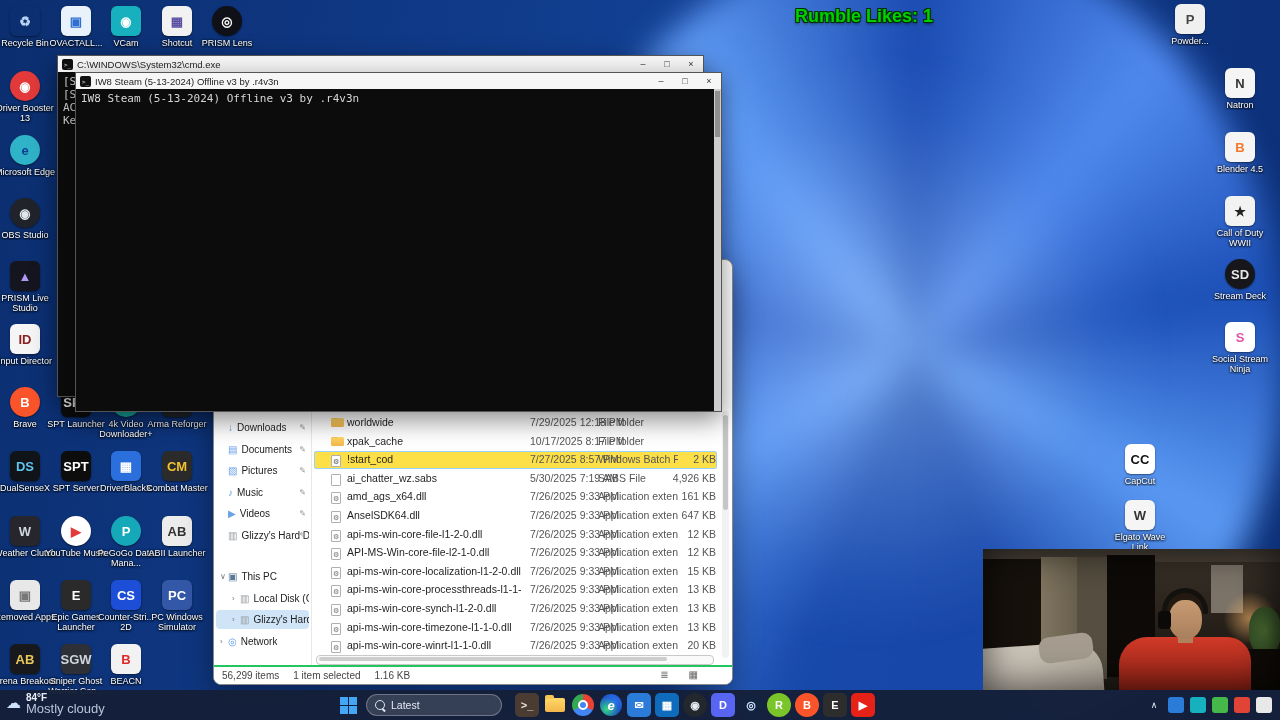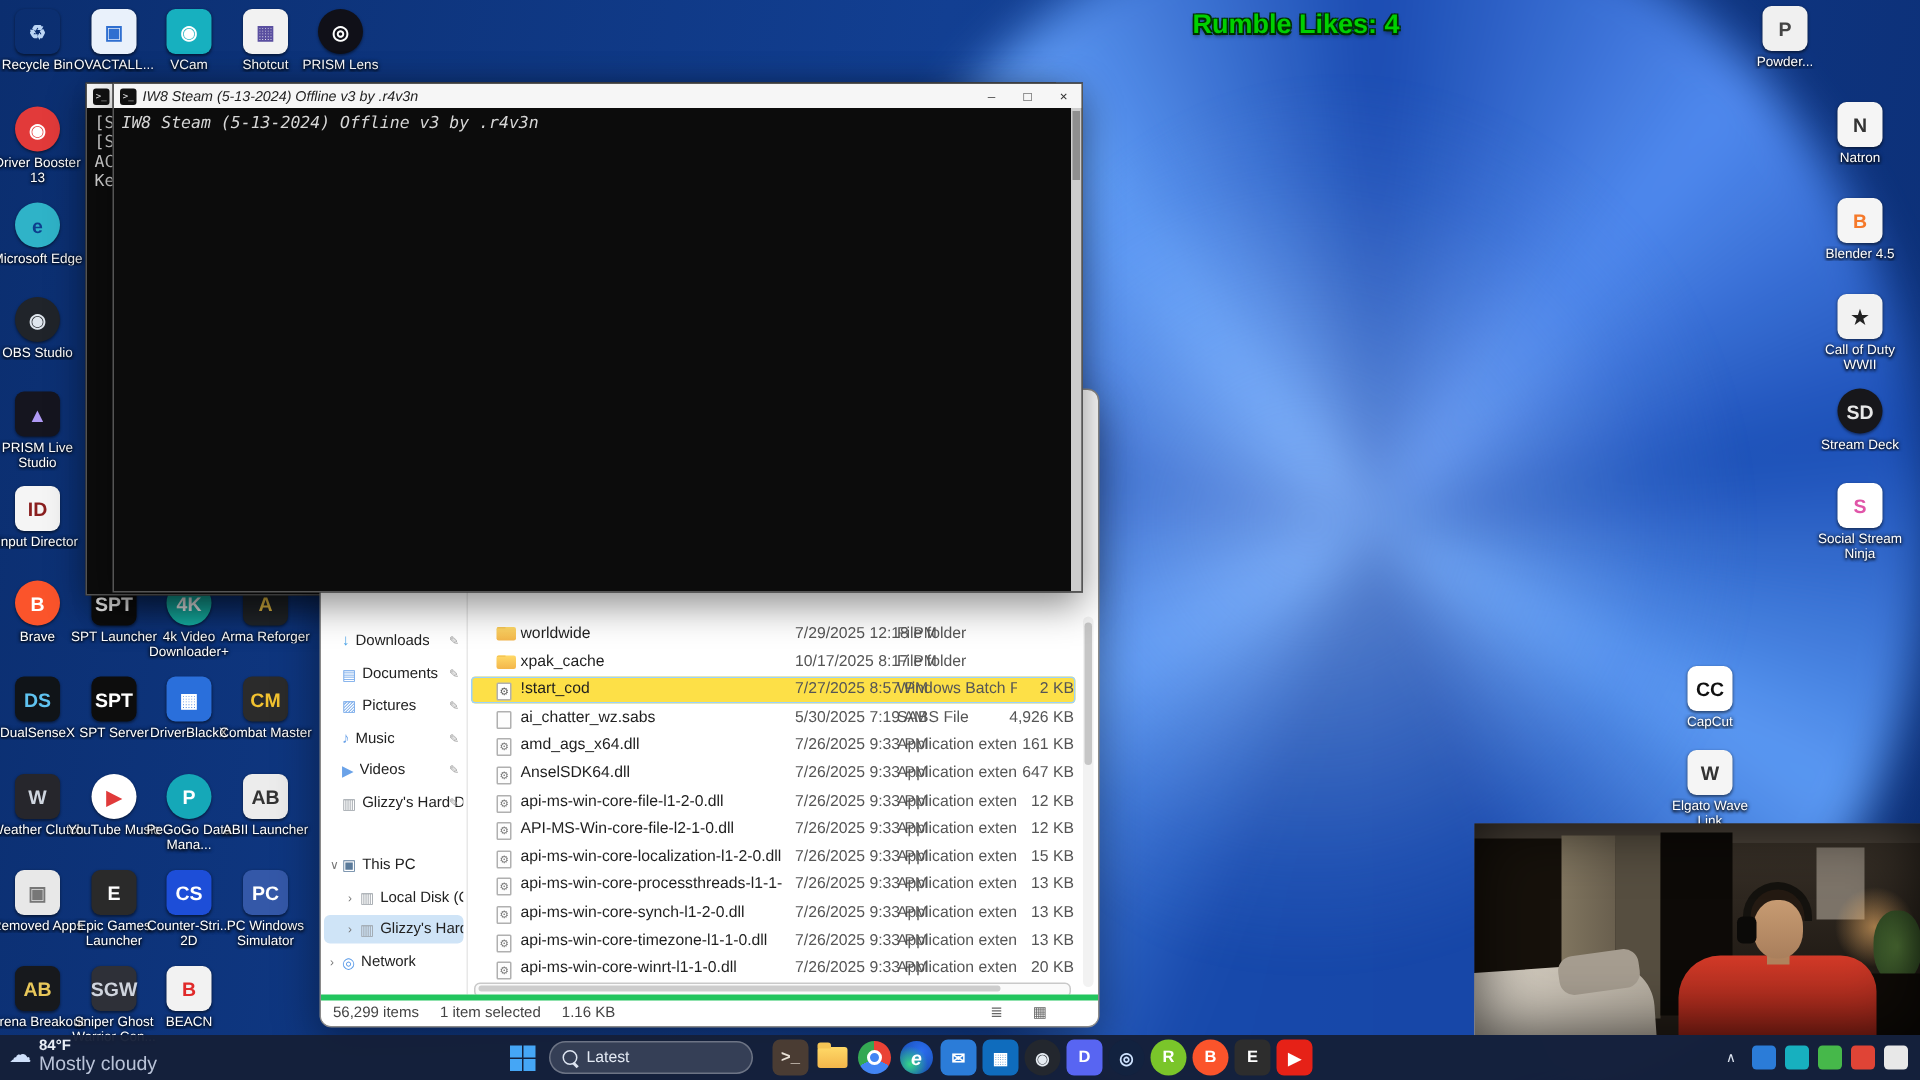--- a/index.html
+++ b/index.html
@@ -41,21 +41,21 @@
   .win-title{white-space:nowrap;overflow:hidden;flex:1;}
   .win-btns{display:flex;flex:none;height:16px;}
   .win-btn{width:24px;height:16px;display:flex;align-items:center;justify-content:center;
     font-size:9px;color:#333;cursor:default;}
   .console-body{position:absolute;left:0;top:16px;right:0;bottom:0;background:#0c0c0c;
     font-family:"DejaVu Sans Mono",monospace;font-size:11px;color:#d6d6d6;
     padding:3px 5px;box-sizing:border-box;overflow:hidden;}
   .console-scroll{position:absolute;top:16px;right:0;width:7px;bottom:0;background:#cdcdcd;}
   .console-scroll .thumb{position:absolute;left:1px;right:1px;top:2px;height:46px;background:#8f8f8f;}
   #cmd-window{left:57px;top:55px;width:645px;height:340px;z-index:2;}
-  #steam-window{left:75px;top:55px;width:645px;height:338px;z-index:4;font-style:italic;}
+  #steam-window{left:75px;top:72px;width:645px;height:338px;z-index:4;}
   .cmd-line{line-height:13px;white-space:pre;}
 
   
   #explorer{position:absolute;left:213px;top:259px;width:518px;height:424px;z-index:3;
     background:#ffffff;border:1px solid #8a8a8a;border-radius:8px;
     box-shadow:0 10px 30px rgba(0,0,0,.4);overflow:hidden;font-size:10.5px;color:#1f1f1f;}
   #explorer .sidebar{position:absolute;left:0;top:0;width:97px;bottom:17px;background:#fff;
     border-right:1px solid #e8e8e8;}
   .sb-item{position:absolute;left:2px;right:2px;height:19px;display:flex;align-items:center;
     box-sizing:border-box;border-radius:4px;white-space:nowrap;overflow:hidden;}
@@ -82,21 +82,21 @@
   .fi-dll::after,.fi-batch::after{content:"⚙";position:absolute;left:1px;top:1px;font-size:7px;color:#777;line-height:9px;}
   .fi-batch::after{color:#5a5a5a;}
 
   .v-scroll{position:absolute;right:3px;top:151px;width:7px;bottom:26px;background:#f2f2f2;border-radius:4px;}
   .v-scroll .thumb{position:absolute;left:1px;right:1px;top:4px;height:95px;background:#c6c6c6;border-radius:3px;}
   .h-scroll{position:absolute;left:102px;right:18px;bottom:19px;height:8px;border:1px solid #c9c9c9;
     border-radius:4px;background:#fafafa;}
   .h-scroll .thumb{position:absolute;left:2px;top:1px;height:4px;width:88%;background:#cdcdcd;border-radius:2px;}
 
   .status-bar{position:absolute;left:0;right:0;bottom:0;height:17px;background:#fff;
-    border-top:4px solid #22c55e;display:flex;align-items:center;font-size:10px;color:#444;padding-left:8px;}
+    border-top:2px solid #22c55e;display:flex;align-items:center;font-size:10px;color:#444;padding-left:8px;}
   .status-bar span{margin-right:14px;white-space:nowrap;}
   .view-icons{position:absolute;right:6px;top:2px;display:flex;gap:6px;font-size:10px;color:#666;}
 
   
   #webcam{position:absolute;left:983px;top:549px;width:297px;height:141px;z-index:5;
     background:#1a1511;overflow:hidden;}
   #webcam div{position:absolute;}
   .wc-wall{inset:0;background:linear-gradient(#3c342b,#221c16 65%);}
   .wc-ceiling{left:0;top:0;right:0;height:13px;background:#4a4239;}
   .wc-closet-dark{left:0;top:10px;width:60px;height:116px;background:#16110b;}
@@ -311,21 +311,21 @@
       <div class="desktop-icon" style="left: 1108px; top: 444px;">
         <div class="di-glyph" style="background: rgb(255, 255, 255); color: rgb(17, 17, 17);">CC</div>
         <div class="di-label">CapCut</div>
       </div>
       <div class="desktop-icon" style="left: 1108px; top: 500px;">
         <div class="di-glyph" style="background: rgb(245, 245, 245); color: rgb(51, 51, 51);">W</div>
         <div class="di-label">Elgato Wave Link</div>
       </div>
     </div>
 
-  <div id="overlay-likes" class="ov-green">Rumble Likes: 4</div>
+  <div id="overlay-likes" class="ov-green">Rumble Likes: 1</div>
 
   <div id="cmd-window" class="win">
     <div class="win-titlebar">
       <span class="win-ico">&gt;_</span>
       <span class="win-title">C:\WINDOWS\System32\cmd.exe</span>
       <span class="win-btns">
         <span class="win-btn">–</span>
         <span class="win-btn">□</span>
         <span class="win-btn">×</span>
       </span>

